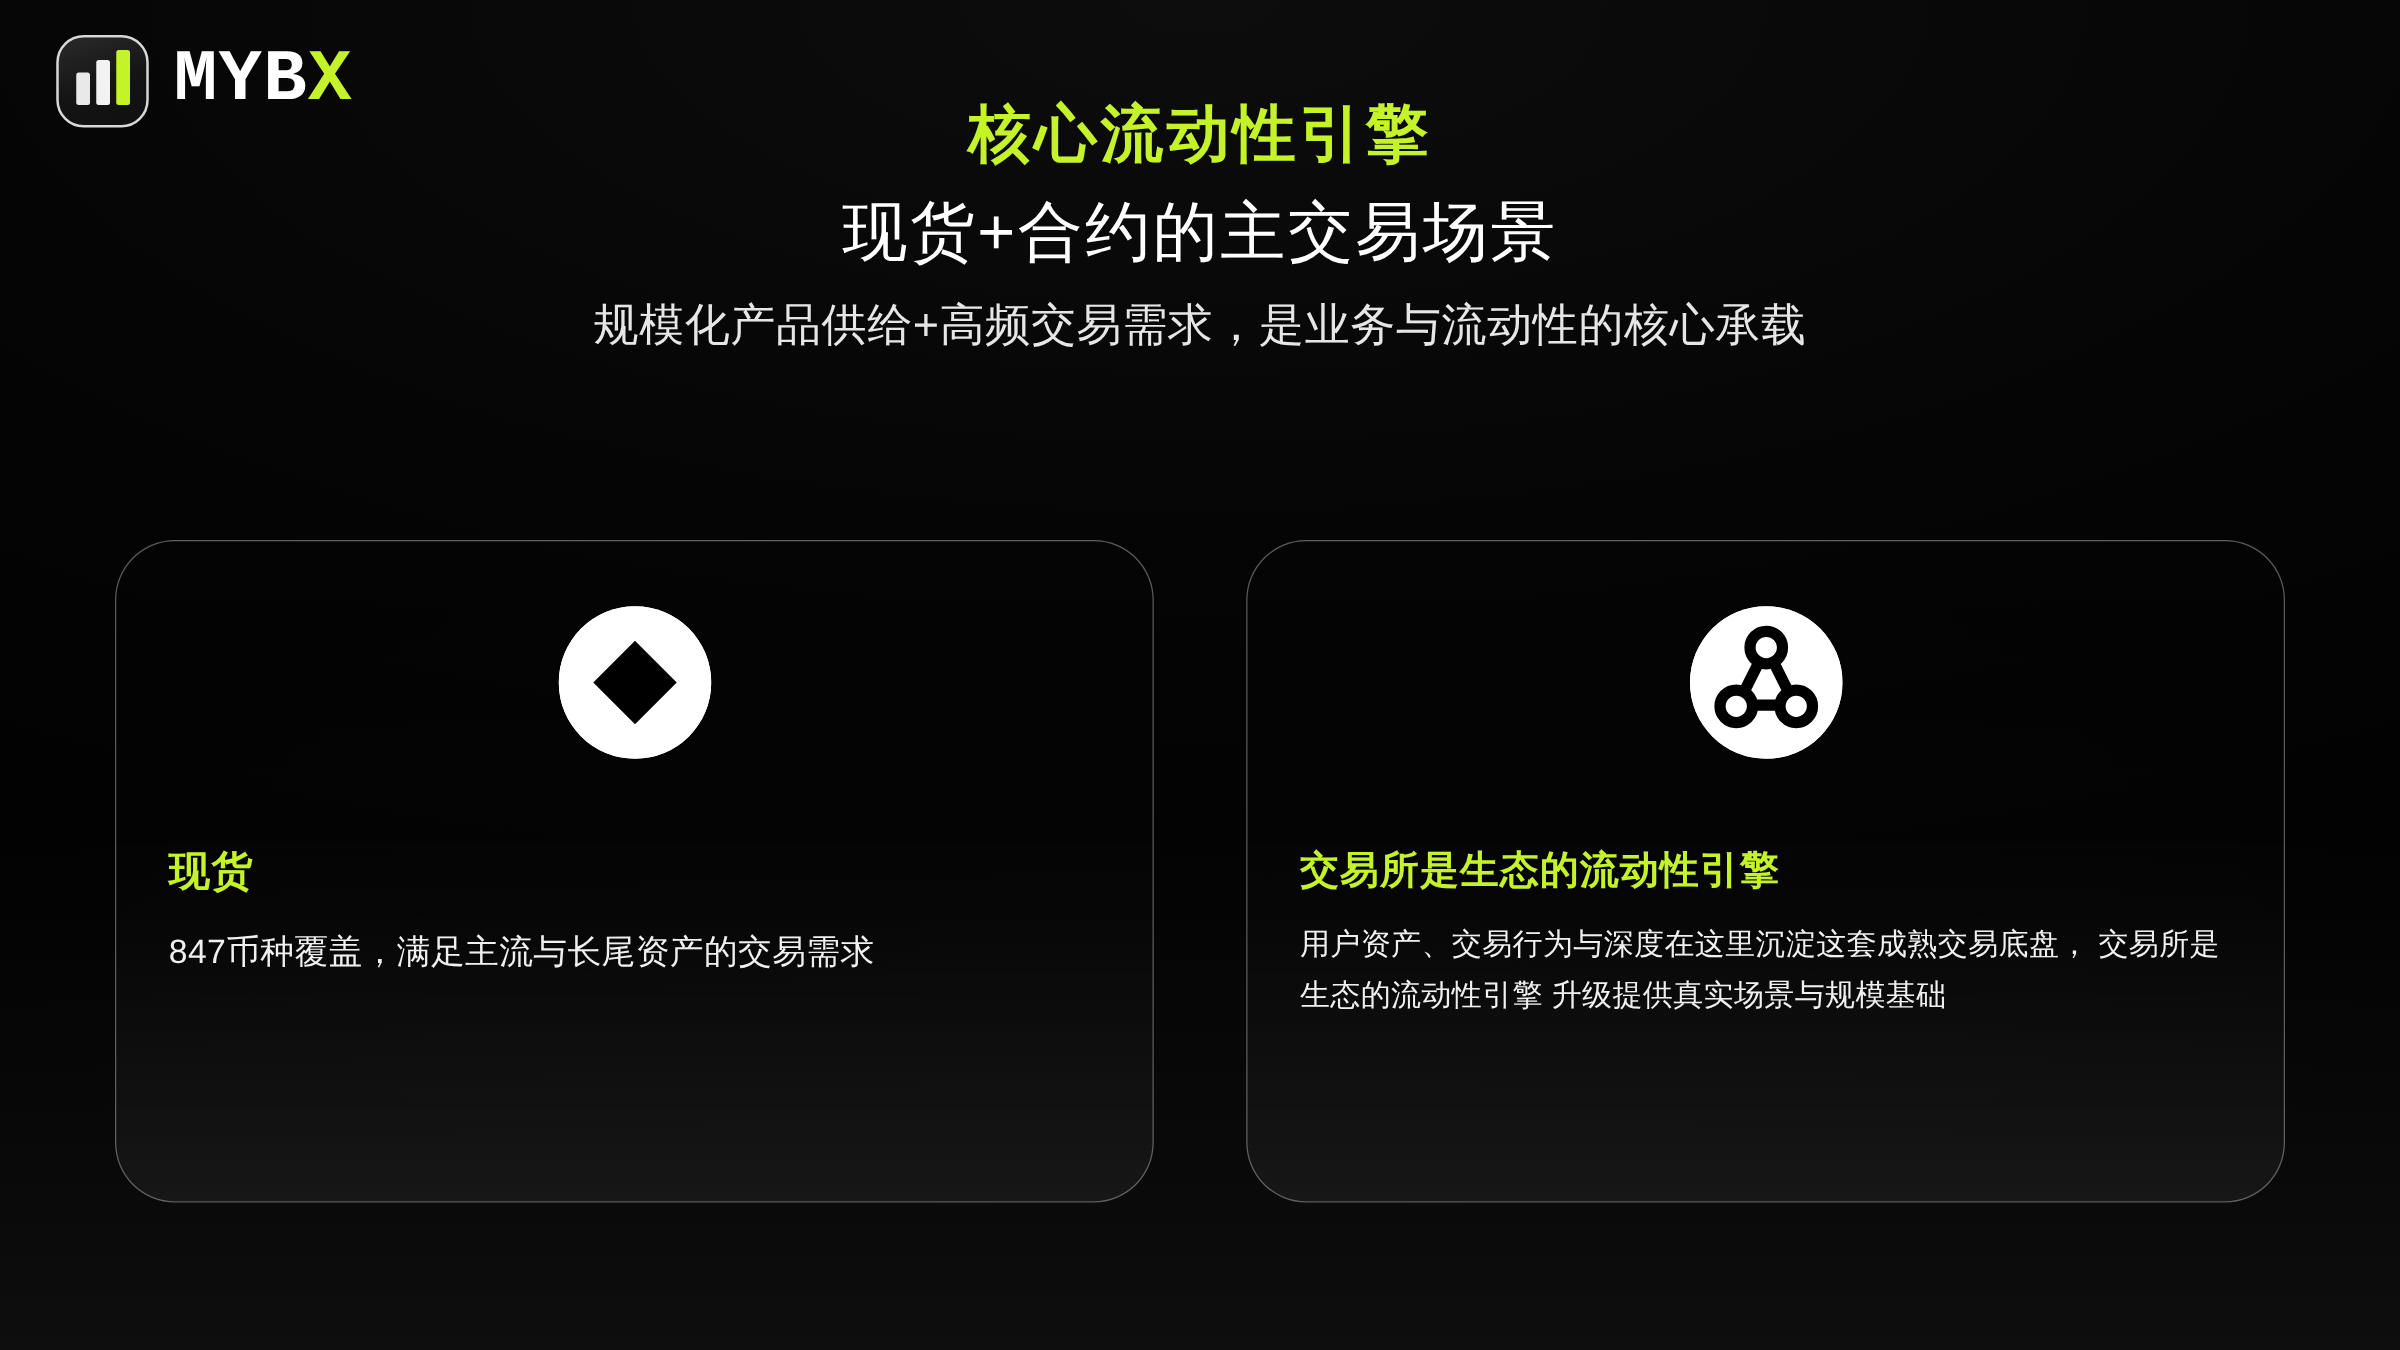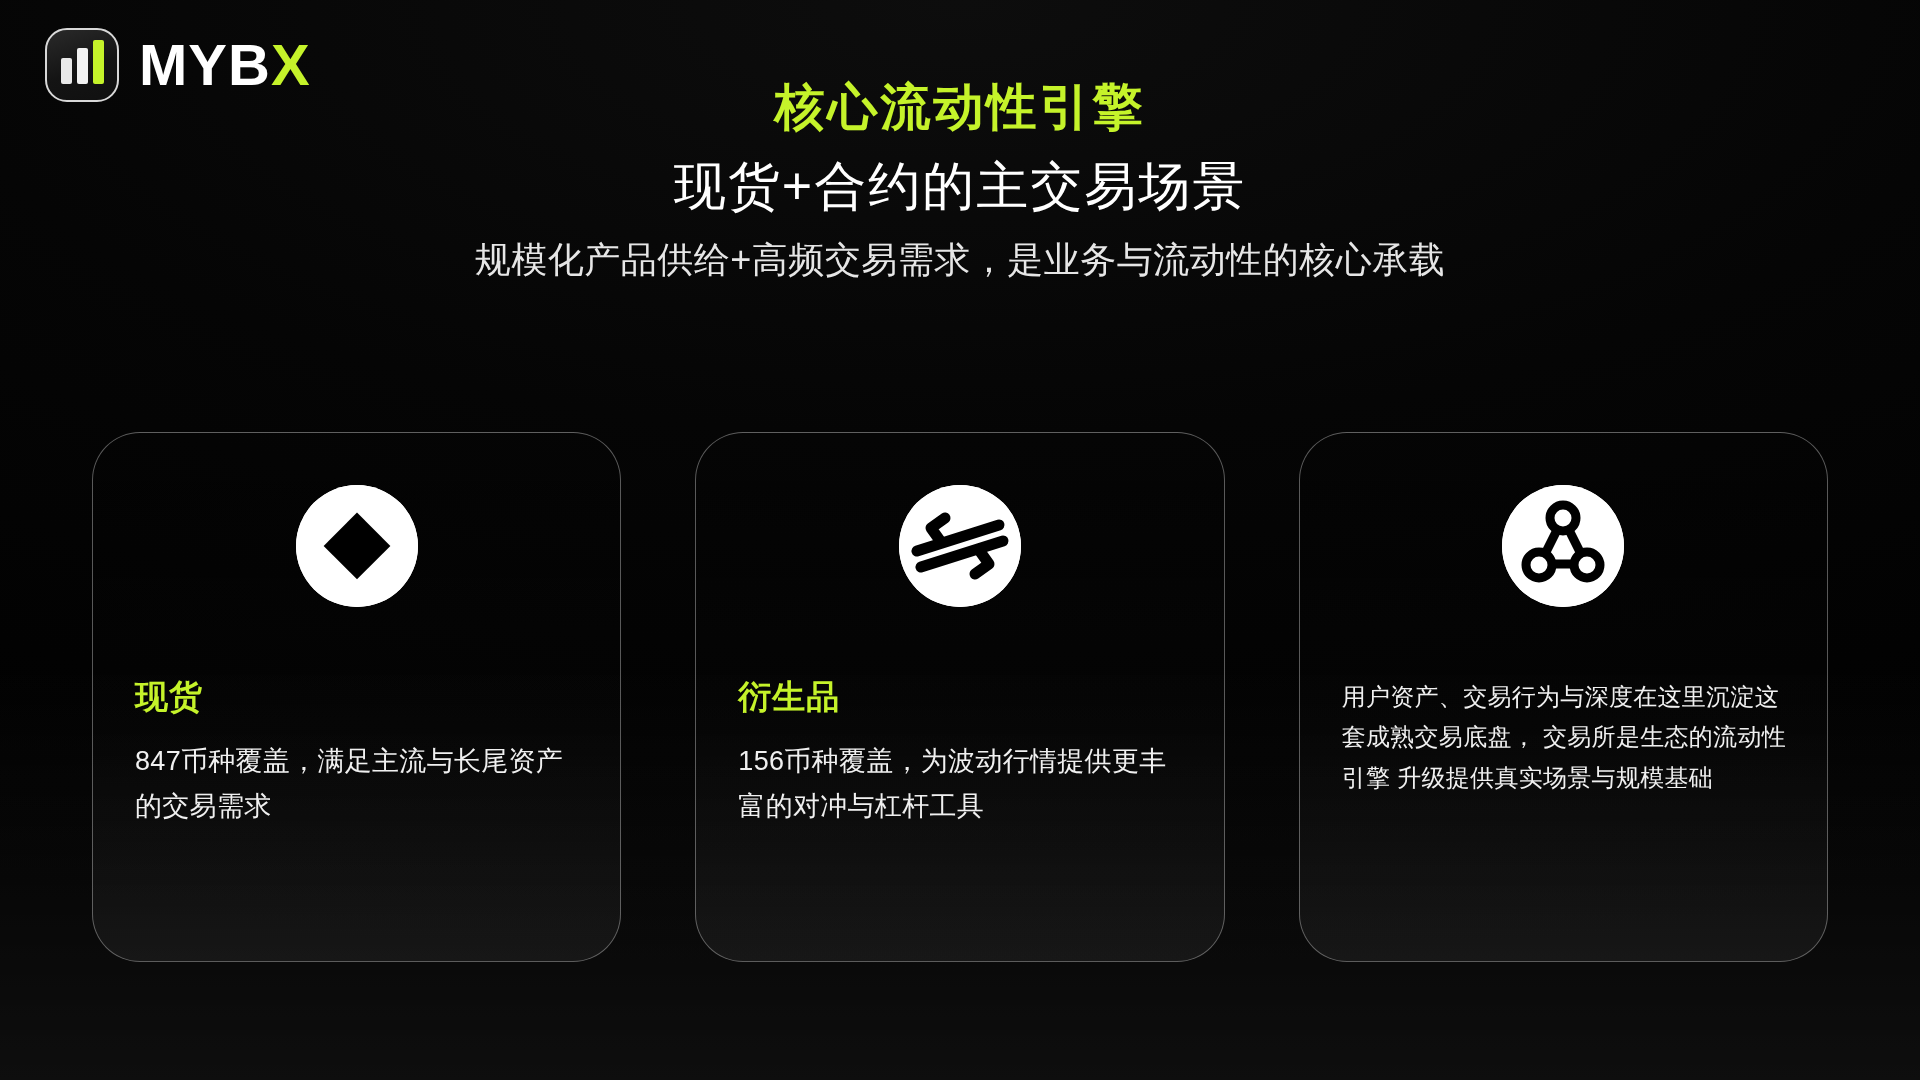--- a/index.html
+++ b/index.html
@@ -36,20 +36,21 @@
 
   
   .brand {
     position: absolute;
     top: 28px;
     left: 45px;
     display: flex;
     align-items: center;
     gap: 20px;
     z-index: 3;
+    font-family: Liberation Mono, monospace;
   }
   .brand-mark {
     width: 74px;
     height: 74px;
     border-radius: 22px;
     background: linear-gradient(160deg, #2a2a2a 0%, #141414 55%, #101010 100%);
     border: 2.5px solid #d8d8d8;
     box-sizing: border-box;
     display: flex;
     align-items: flex-end;
@@ -198,45 +199,31 @@
       <div class="card-icon">
         <svg width="122" height="122" viewBox="0 0 122 122" aria-hidden="true">
           <circle cx="61" cy="61" r="61" fill="#ffffff"></circle>
           <rect x="61" y="27.6" width="47.2" height="47.2" transform="rotate(45 61 27.6)" fill="#000000"></rect>
         </svg>
       </div>
       <h3 class="card-title">现货</h3>
       <p class="card-body">847币种覆盖，满足主流与长尾资产的交易需求</p>
     </div>
 
-    <div class="card">
-      <div class="card-icon">
-        <svg width="122" height="122" viewBox="0 0 122 122" aria-hidden="true">
-          <circle cx="61" cy="61" r="61" fill="#ffffff"></circle>
-          <g fill="none" stroke="#000000" stroke-width="11" stroke-linecap="round" stroke-linejoin="round">
-            <path d="M18 66 L100 40"></path>
-            <path d="M104 56 L22 82"></path>
-            <polyline points="46,33 32,43 42,57"></polyline>
-            <polyline points="76,89 90,79 80,65"></polyline>
-          </g>
-        </svg>
-      </div>
-      <h3 class="card-title">衍生品</h3>
-      <p class="card-body">156币种覆盖，为波动行情提供更丰富的对冲与杠杆工具</p>
-    </div>
 
     <div class="card wide">
       <div class="card-icon">
         <svg width="122" height="122" viewBox="0 0 122 122" aria-hidden="true">
           <circle cx="61" cy="61" r="61" fill="#ffffff"></circle>
           <g fill="none" stroke="#000000" stroke-width="9">
             <path d="M61 33 L38 79 L84 79 Z" stroke-linejoin="round"></path>
           </g>
           <circle cx="61" cy="33" r="13" fill="#ffffff" stroke="#000000" stroke-width="9"></circle>
           <circle cx="37" cy="80" r="13" fill="#ffffff" stroke="#000000" stroke-width="9"></circle>
           <circle cx="85" cy="80" r="13" fill="#ffffff" stroke="#000000" stroke-width="9"></circle>
         </svg>
       </div>
+      <h3 class="card-title">交易所是生态的流动性引擎</h3>
       <p class="card-body">用户资产、交易行为与深度在这里沉淀这套成熟交易底盘， 交易所是生态的流动性引擎 升级提供真实场景与规模基础</p>
     </div>
 
   </div>
 </div>
 
 </body></html>

